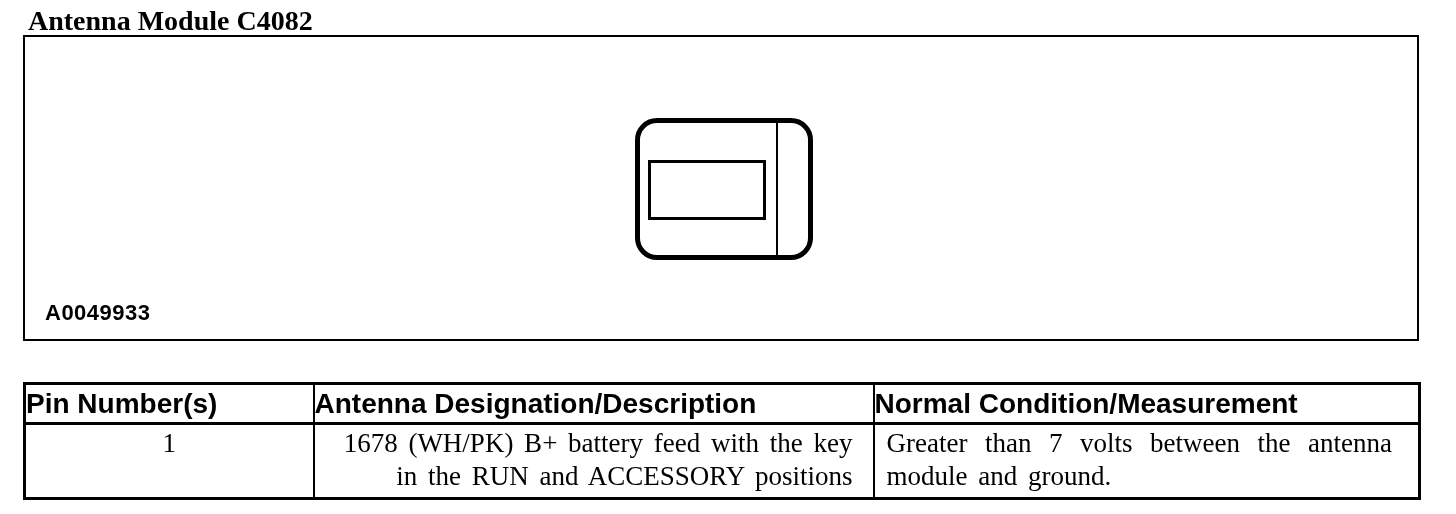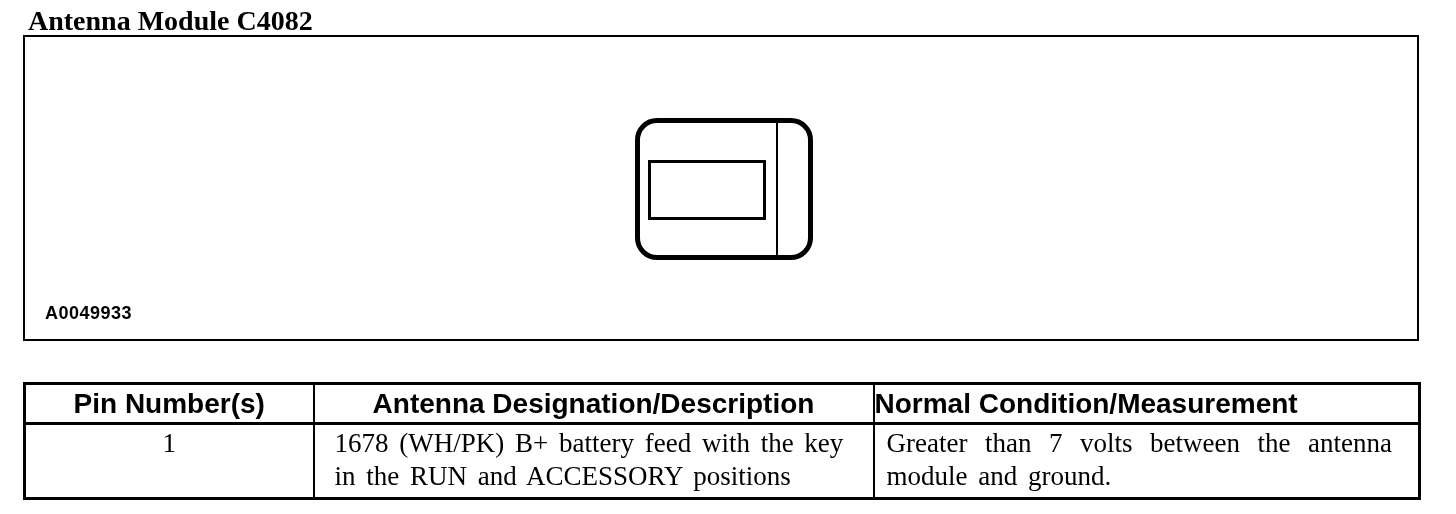--- a/index.html
+++ b/index.html
@@ -71,21 +71,21 @@
     border: 3px solid #000;
     background: #fff;
   }
 
   .figure-id-label {
     position: absolute;
     left: 20px;
     top: 264px;
     font-family: "Liberation Sans", "DejaVu Sans", sans-serif;
     font-weight: bold;
-    font-size: 18px;
+    font-size: 22px;
     line-height: 24px;
     letter-spacing: 0.5px;
     color: #000;
     white-space: nowrap;
   }
 
   
   .pin-table {
     position: absolute;
     left: 23px;
@@ -105,41 +105,41 @@
     padding: 0;
     background: #fff;
   }
   .pin-table th.col-circuit,
   .pin-table td.col-circuit {
     border-left: 2px solid #000;
     border-right: 2px solid #000;
   }
   .pin-table th.col-pin,
   .pin-table th.col-circuit {
-    text-align: center;
+    text-align: left;
   }
   .pin-table th.col-condition {
     text-align: left;
     padding-left: 0;
   }
   .pin-table td {
     font-family: "Liberation Serif", "DejaVu Serif", serif;
     font-size: 27px;
     line-height: 33px;
     vertical-align: top;
     height: 70px;
     background: #fff;
     color: #000;
   }
   .pin-table td.col-pin {
     text-align: center;
     padding: 2px 0 0 0;
   }
   .pin-table td.col-circuit {
-    text-align: left;
+    text-align: right;
     word-spacing: 4px;
     padding: 2px 20px 0 20px;
     margin-left: 48px;
   }
   .pin-table td.col-condition {
     text-align: justify;
     word-spacing: 4px;
     padding: 2px 26px 0 12px;
   }
 </style>

